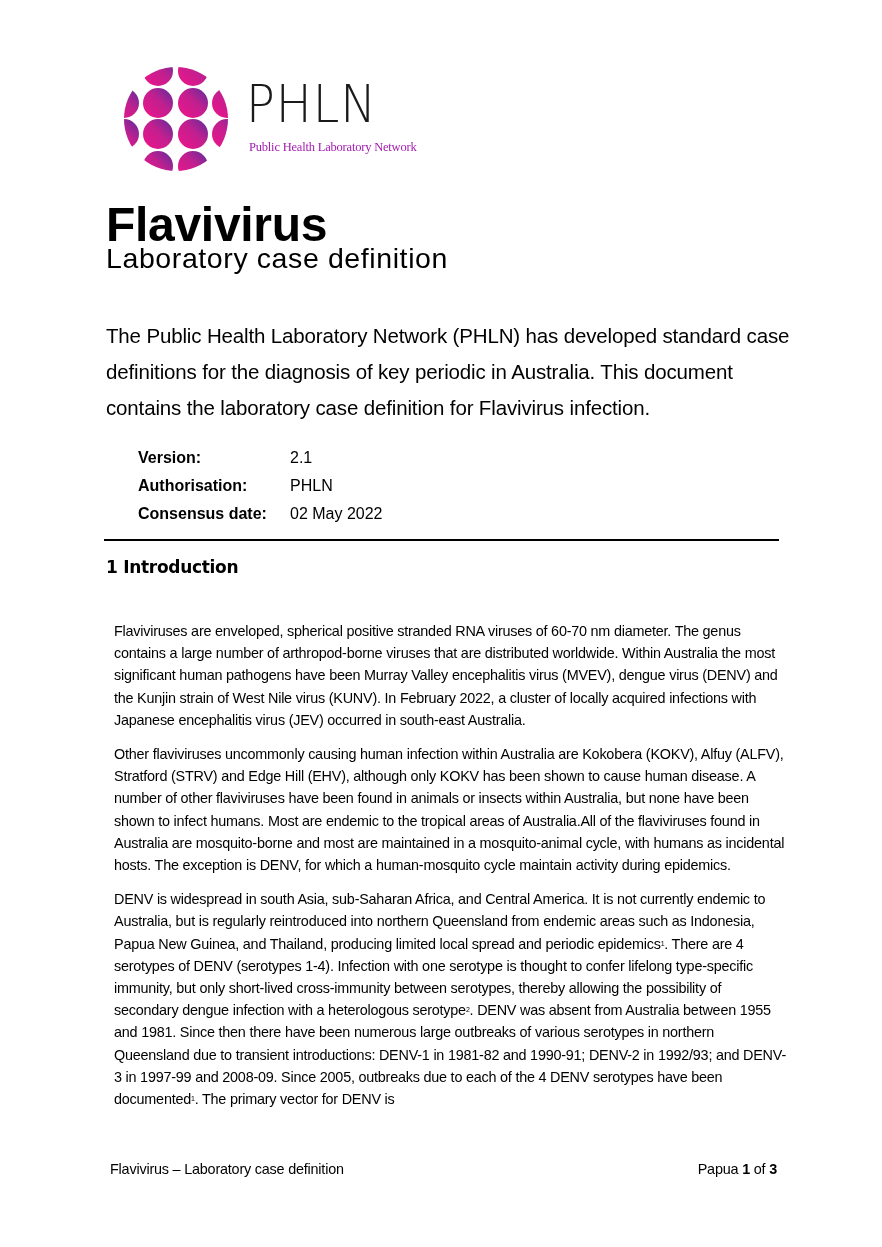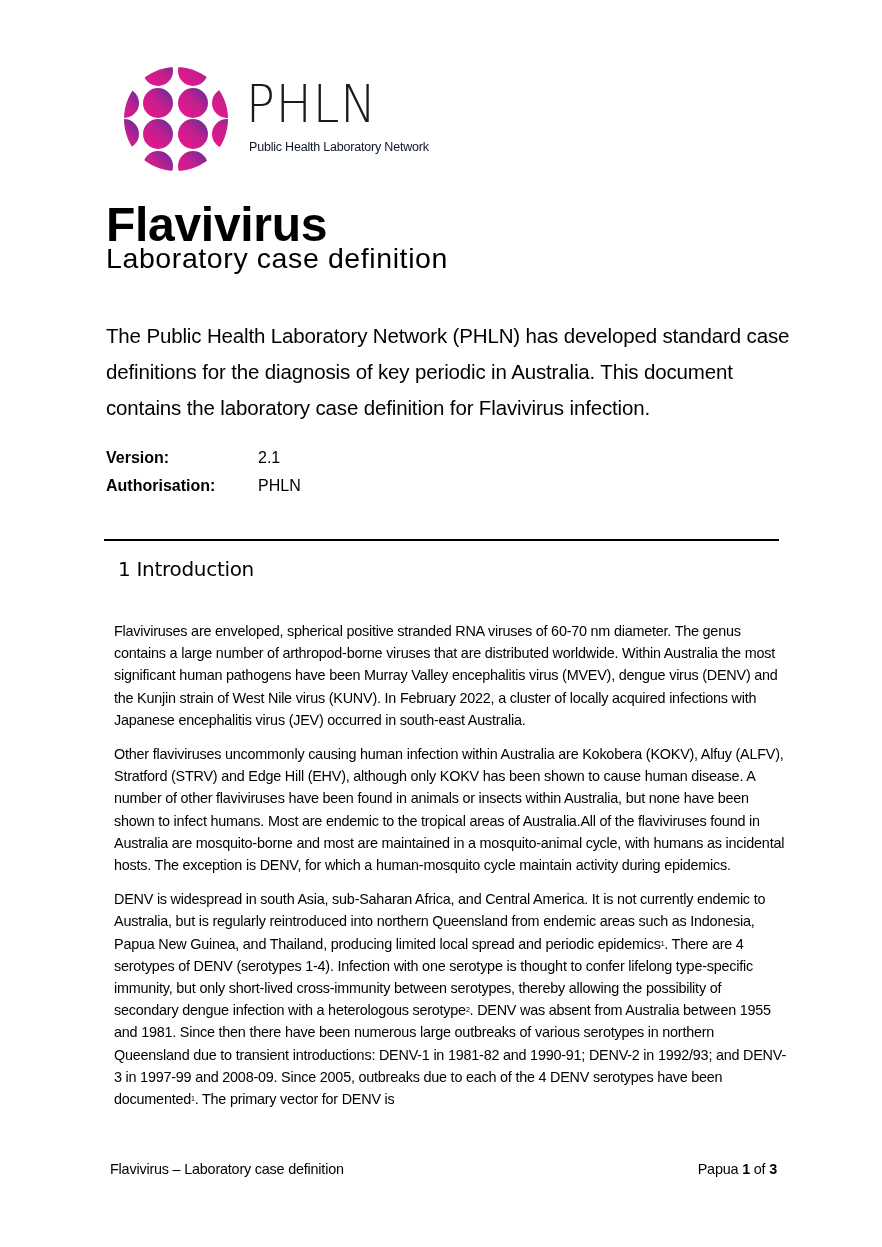--- a/index.html
+++ b/index.html
@@ -1,28 +1,28 @@
 <!DOCTYPE html>
 <html><head>
 <meta charset="utf-8">
 <style>
   html, body { margin: 0; padding: 0; background: #ffffff; }
   body { width: 882px; height: 1247px; position: relative; overflow: hidden; font-family: "Liberation Sans", sans-serif; color: #000; }
   .logo { position: absolute; left: 120px; top: 62px; width: 330px; height: 115px; }
   .logo svg { position: absolute; left: 0; top: 0; }
   .logo-word { position: absolute; left: 126px; top: 16px; font-family: "DejaVu Sans", sans-serif; font-size: 52px; font-weight: 300; letter-spacing: 1px; color: #1a1a1a; line-height: 1; transform: scaleX(0.92); transform-origin: left; }
-  .logo-sub { position: absolute; left: 129px; top: 78px; font-family: Liberation Sans, sans-serif; font-size: 12.5px; color: #0f172a; letter-spacing: -0.2px; }
+  .logo-sub { position: absolute; left: 129px; top: 78px; font-family: Liberation Serif, serif; font-size: 12.5px; color: #a21caf; letter-spacing: -0.2px; }
   .title { position: absolute; left: 106px; top: 201px; font-size: 48px; font-weight: bold; line-height: 1; letter-spacing: -0.3px; }
   .subtitle { position: absolute; left: 106px; top: 244px; font-size: 28.5px; line-height: 1; letter-spacing: 0.6px; }
   .intro { position: absolute; left: 106px; top: 318px; width: 690px; font-size: 20.5px; line-height: 36px; letter-spacing: -0.15px; }
   .meta { position: absolute; left: 106px; top: 444px; font-size: 16px; line-height: 28px; }
-  .meta-row { display: flex; }
+  .meta-row { display: flex; margin-left: 32px; }
   .meta-label { width: 152px; font-weight: bold; }
   .rule { position: absolute; left: 104px; top: 539px; width: 675px; height: 2px; background: #000; }
-  .h1 { position: absolute; left: 118px; top: 559px; font-family: "DejaVu Sans", sans-serif; font-size: 20px; line-height: 1; letter-spacing: -0.3px; font-weight: normal; }
+  .h1 { position: absolute; left: 106px; top: 559px; font-family: "DejaVu Sans", sans-serif; font-size: 17px; line-height: 1; letter-spacing: -0.3px; font-weight: bold; }
   .body { position: absolute; left: 106px; top: 620px; width: 680px; font-size: 14.4px; line-height: 22.2px; letter-spacing: -0.22px; }
   .body p { margin: 0 0 12px 8px; }
   sup { font-size: 7px; vertical-align: 3px; line-height: 0; }
   .footer { position: absolute; left: 110px; top: 1161px; width: 667px; font-size: 14.4px; display: flex; justify-content: space-between; letter-spacing: -0.2px; }
   .footer b { font-weight: bold; }
 </style>
 </head>
 <body>
 
 <div class="logo">
@@ -67,20 +67,24 @@
 
 <div class="meta">
   <div class="meta-row">
     <span class="meta-label">Version:</span>
     <span>2.1</span>
   </div>
   <div class="meta-row">
     <span class="meta-label">Authorisation:</span>
     <span>PHLN</span>
   </div>
+  <div class="meta-row">
+    <span class="meta-label">Consensus date:</span>
+    <span>02 May 2022</span>
+  </div>
 </div>
 
 <div class="rule"></div>
 
 <div class="h1">1 Introduction</div>
 
 <div class="body">
   <p>Flaviviruses are enveloped, spherical positive stranded RNA viruses of 60-70 nm diameter. The genus contains a large number of arthropod-borne viruses that are distributed worldwide. Within Australia the most significant human pathogens have been Murray Valley encephalitis virus (MVEV), dengue virus (DENV) and the Kunjin strain of West Nile virus (KUNV). In February 2022, a cluster of locally acquired infections with Japanese encephalitis virus (JEV) occurred in south-east Australia.</p>
   <p>Other flaviviruses uncommonly causing human infection within Australia are Kokobera (KOKV), Alfuy (ALFV), Stratford (STRV) and Edge Hill (EHV), although only KOKV has been shown to cause human disease. A number of other flaviviruses have been found in animals or insects within Australia, but none have been shown to infect humans. Most are endemic to the tropical areas of Australia.All of the flaviviruses found in Australia are mosquito-borne and most are maintained in a mosquito-animal cycle, with humans as incidental hosts. The exception is DENV, for which a human-mosquito cycle maintain activity during epidemics.</p>
   <p><span>DENV is widespread in south Asia, sub-Saharan Africa, and Central America. It is not currently endemic to Australia, but is regularly reintroduced into northern Queensland from endemic areas such as Indonesia, Papua New Guinea, and Thailand, producing limited local spread and periodic epidemics</span><sup>1</sup><span>. There are 4 serotypes of DENV (serotypes 1-4). Infection with one serotype is thought to confer lifelong type-specific immunity, but only short-lived cross-immunity between serotypes, thereby allowing the possibility of secondary dengue infection with a heterologous serotype</span><sup>2</sup><span>. DENV was absent from Australia between 1955 and 1981. Since then there have been numerous large outbreaks of various serotypes in northern Queensland due to transient introductions: DENV-1 in 1981-82 and 1990-91; DENV-2 in 1992/93; and DENV-3 in 1997-99 and 2008-09. Since 2005, outbreaks due to each of the 4 DENV serotypes have been documented</span><sup>1</sup><span>. The primary vector for DENV is</span></p>

